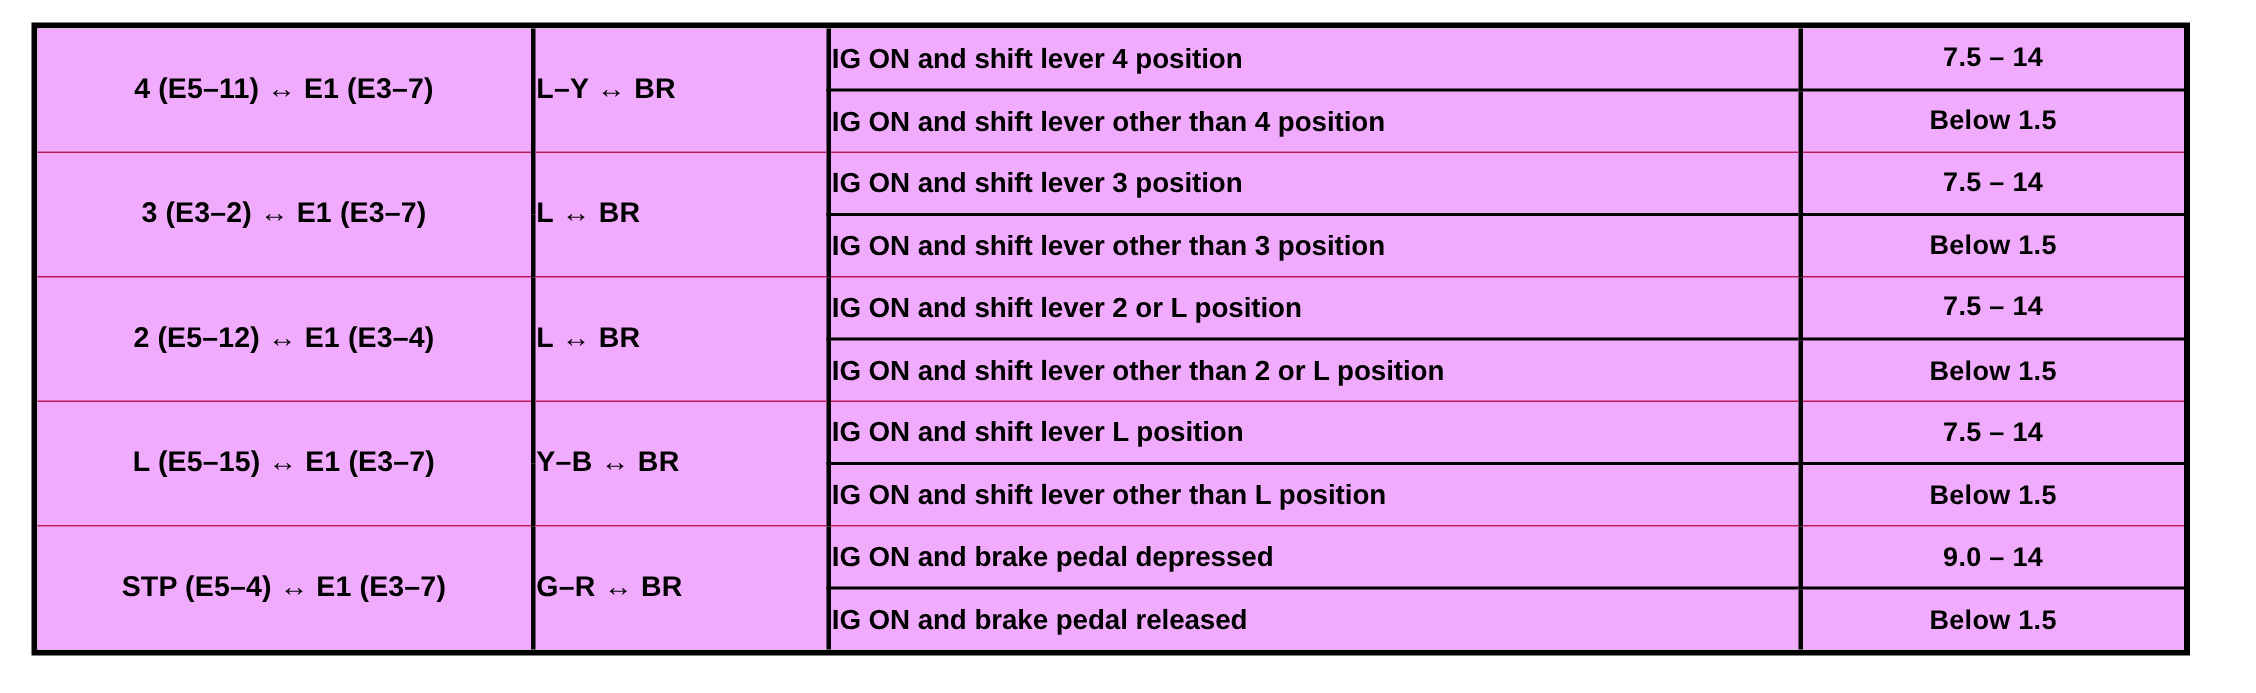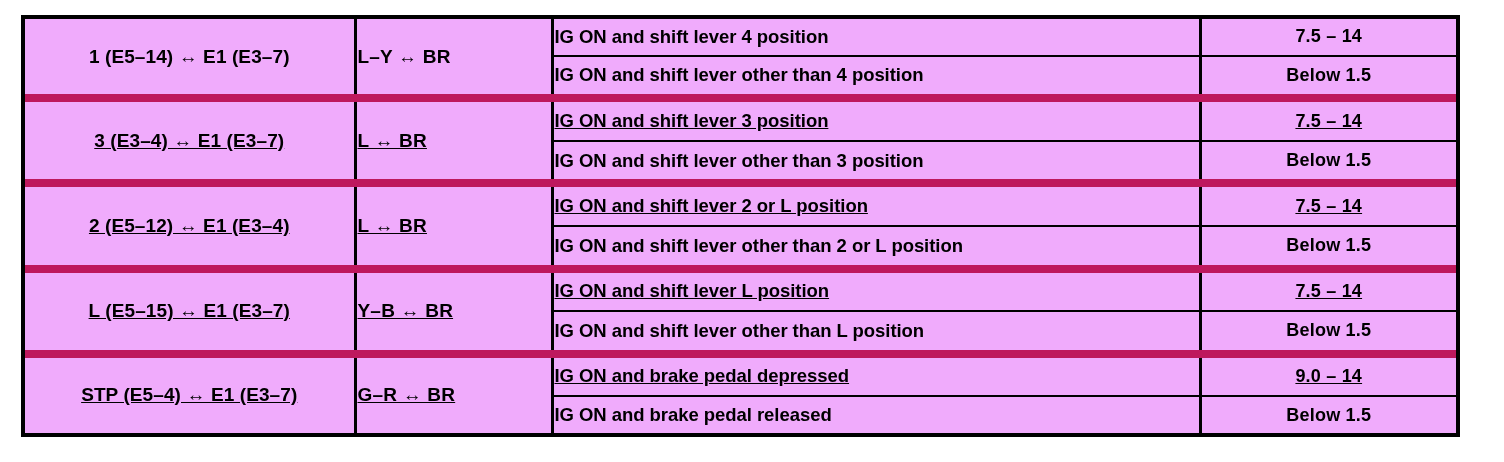--- a/index.html
+++ b/index.html
@@ -52,22 +52,21 @@
   td.terminals,
   td.wire {
     border-right: 3px solid #000000;
   }
   td.condition {
     border-right: 3px solid #000000;
   }
 
   
   tr.group-start > td {
-    border-top: 8px solid #be185d;
-    text-decoration: underline;
+    border-top: 1px solid #be185d;
   }
   tr.sub-row > td.condition,
   tr.sub-row > td.spec {
     border-top: 2px solid #000000;
     margin-left: 24px;
   }
 
   td.terminals {
     text-align: center;
     font-size: 19px;
@@ -106,31 +105,31 @@
 <div id="table-wrap">
   <table class="spec-table">
     <colgroup>
       <col class="c-terminals">
       <col class="c-wire">
       <col class="c-condition">
       <col class="c-spec">
     </colgroup>
     <tbody id="table-body">
         <tr>
-          <td class="terminals" rowspan="2">1 (E5–14) ↔ E1 (E3–7)</td>
+          <td class="terminals" rowspan="2">4 (E5–11) ↔ E1 (E3–7)</td>
           <td class="wire" rowspan="2">L–Y ↔ BR</td>
           <td class="condition">IG ON and shift lever 4 position</td>
           <td class="spec">7.5 – 14</td>
         </tr>
         <tr class="sub-row">
           <td class="condition">IG ON and shift lever other than 4 position</td>
           <td class="spec">Below 1.5</td>
         </tr>
         <tr class="group-start">
-          <td class="terminals" rowspan="2">3 (E3–4) ↔ E1 (E3–7)</td>
+          <td class="terminals" rowspan="2">3 (E3–2) ↔ E1 (E3–7)</td>
           <td class="wire" rowspan="2">L ↔ BR</td>
           <td class="condition">IG ON and shift lever 3 position</td>
           <td class="spec">7.5 – 14</td>
         </tr>
         <tr class="sub-row">
           <td class="condition">IG ON and shift lever other than 3 position</td>
           <td class="spec">Below 1.5</td>
         </tr>
         <tr class="group-start">
           <td class="terminals" rowspan="2">2 (E5–12) ↔ E1 (E3–4)</td>

